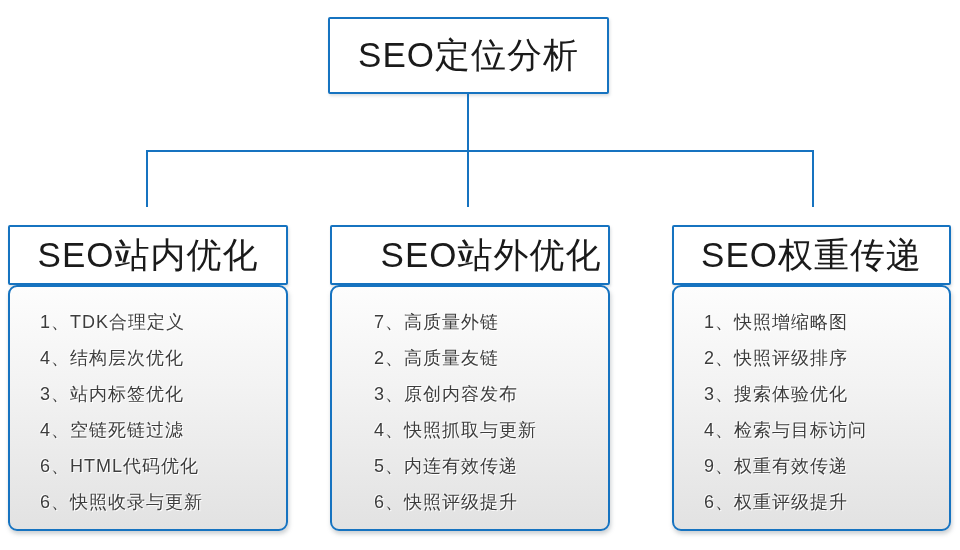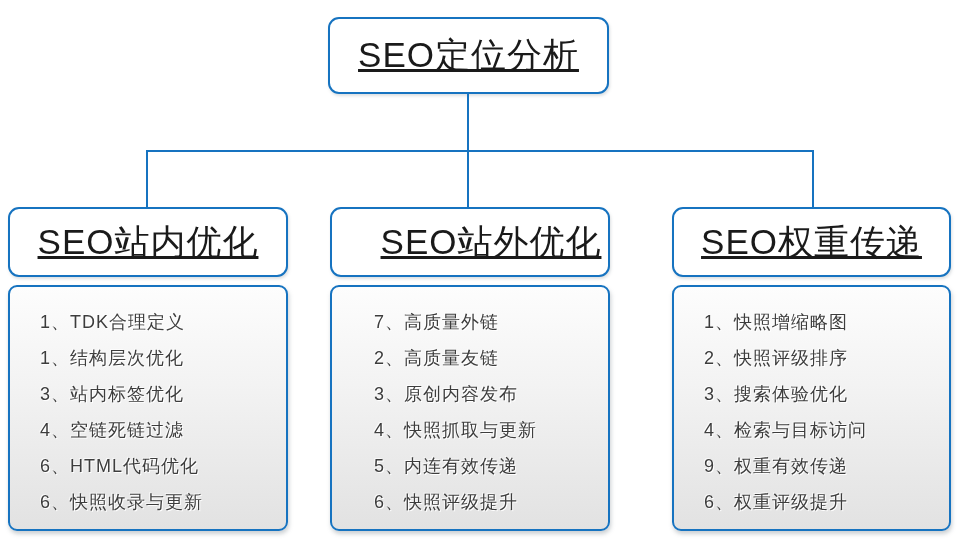--- a/index.html
+++ b/index.html
@@ -14,37 +14,36 @@
     height: 550px;
     background: #ffffff;
     overflow: hidden;
   }
   
   .node {
     position: absolute;
     box-sizing: border-box;
     background: #ffffff;
     border: 2px solid #1673c0;
-    border-radius: 11px;
+    border-radius: 2px;
     display: flex;
     align-items: center;
     justify-content: center;
     color: #1a1a1a;
     box-shadow: 1px 2px 3px rgba(120,130,140,0.25);
-    text-decoration: underline;
   }
   .root-node {
     left: 328px; top: 17px;
     width: 281px; height: 77px;
     font-size: 35px;
     letter-spacing: 1px;
   }
   .branch-title {
-    height: 70px;
-    top: 207px;
+    height: 60px;
+    top: 225px;
     font-size: 35px;
     letter-spacing: 1px;
   }
   .list-box {
     position: absolute;
     box-sizing: border-box;
     top: 285px;
     height: 246px;
     border: 2px solid #1673c0;
     border-radius: 9px;
@@ -86,21 +85,21 @@
 
   <div class="line v" id="stem"></div>
   <div class="line h" id="hbar"></div>
   <div class="line v" id="drop-left"></div>
   <div class="line v" id="drop-center"></div>
   <div class="line v" id="drop-right"></div>
 
   <div class="node branch-title col-0">SEO站内优化</div>
   <div class="list-box col-0">
     <div class="list-item">1、TDK合理定义</div>
-    <div class="list-item">1、结构层次优化</div>
+    <div class="list-item">4、结构层次优化</div>
     <div class="list-item">3、站内标签优化</div>
     <div class="list-item">4、空链死链过滤</div>
     <div class="list-item">6、HTML代码优化</div>
     <div class="list-item">6、快照收录与更新</div>
   </div>
 
   <div class="node branch-title col-1">SEO站外优化</div>
   <div class="list-box col-1">
     <div class="list-item">7、高质量外链</div>
     <div class="list-item">2、高质量友链</div>

